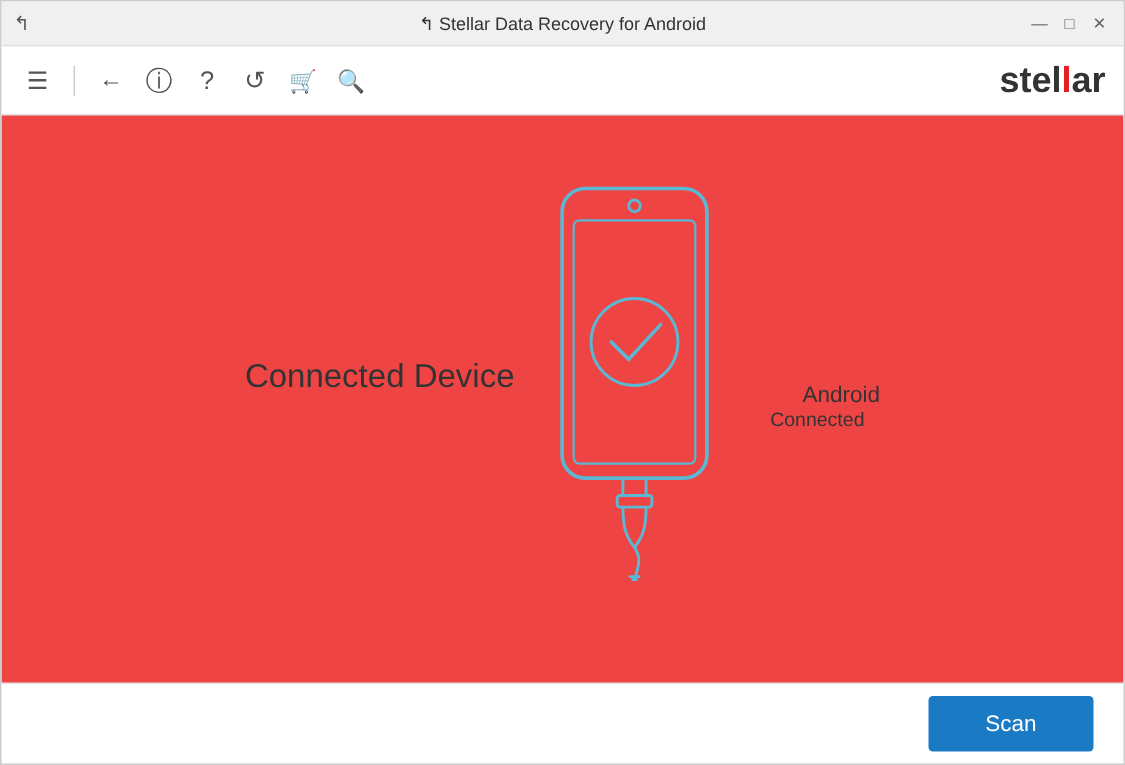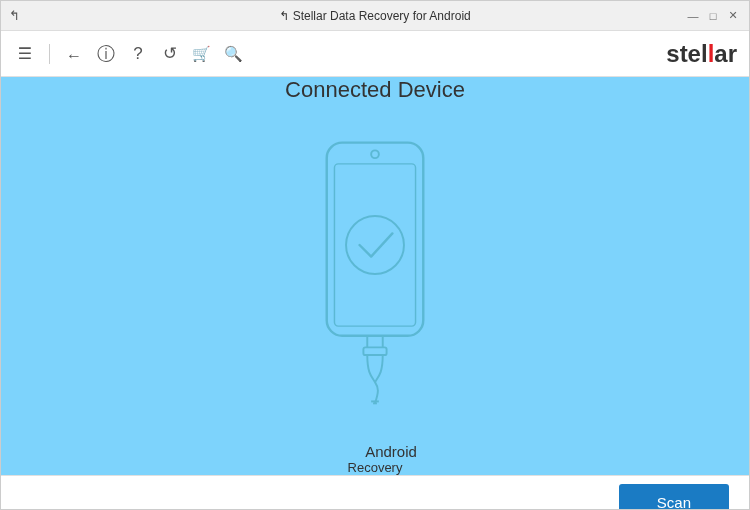--- a/index.html
+++ b/index.html
@@ -106,24 +106,24 @@
     }
 
     .stellar-logo span {
       color: #e31e24;
     }
 
     
     .main-content {
       flex: 1;
       display: flex;
-      flex-direction: column;
+      flex-direction: row;
       align-items: center;
       justify-content: center;
-      background: #7dd3fc;
+      background: #ef4444;
       position: relative;
     }
 
     .page-title {
       font-size: 22px;
       font-weight: 400;
       color: #333;
       margin-bottom: 30px;
     }
 
@@ -234,19 +234,19 @@
       <path d="M72 230 C72 248, 76 252, 80 258 C84 264, 84 268, 80 280" stroke="#5bb8d4" stroke-width="2" fill="none"></path>
       <path d="M88 230 C88 248, 84 252, 80 258" stroke="#5bb8d4" stroke-width="2" fill="none"></path>
 
       <line x1="76" y1="278" x2="84" y2="278" stroke="#5bb8d4" stroke-width="2"></line>
       <line x1="78" y1="280" x2="82" y2="280" stroke="#5bb8d4" stroke-width="2"></line>
     </svg>
   </div>
 
   <div class="device-info">
     <div class="device-name">Android</div>
-    <div class="device-status">Recovery</div>
+    <div class="device-status">Connected</div>
   </div>
 </div>
 
 <div class="bottom-bar">
   <button class="scan-button">Scan</button>
 </div>
 
 </body></html>

